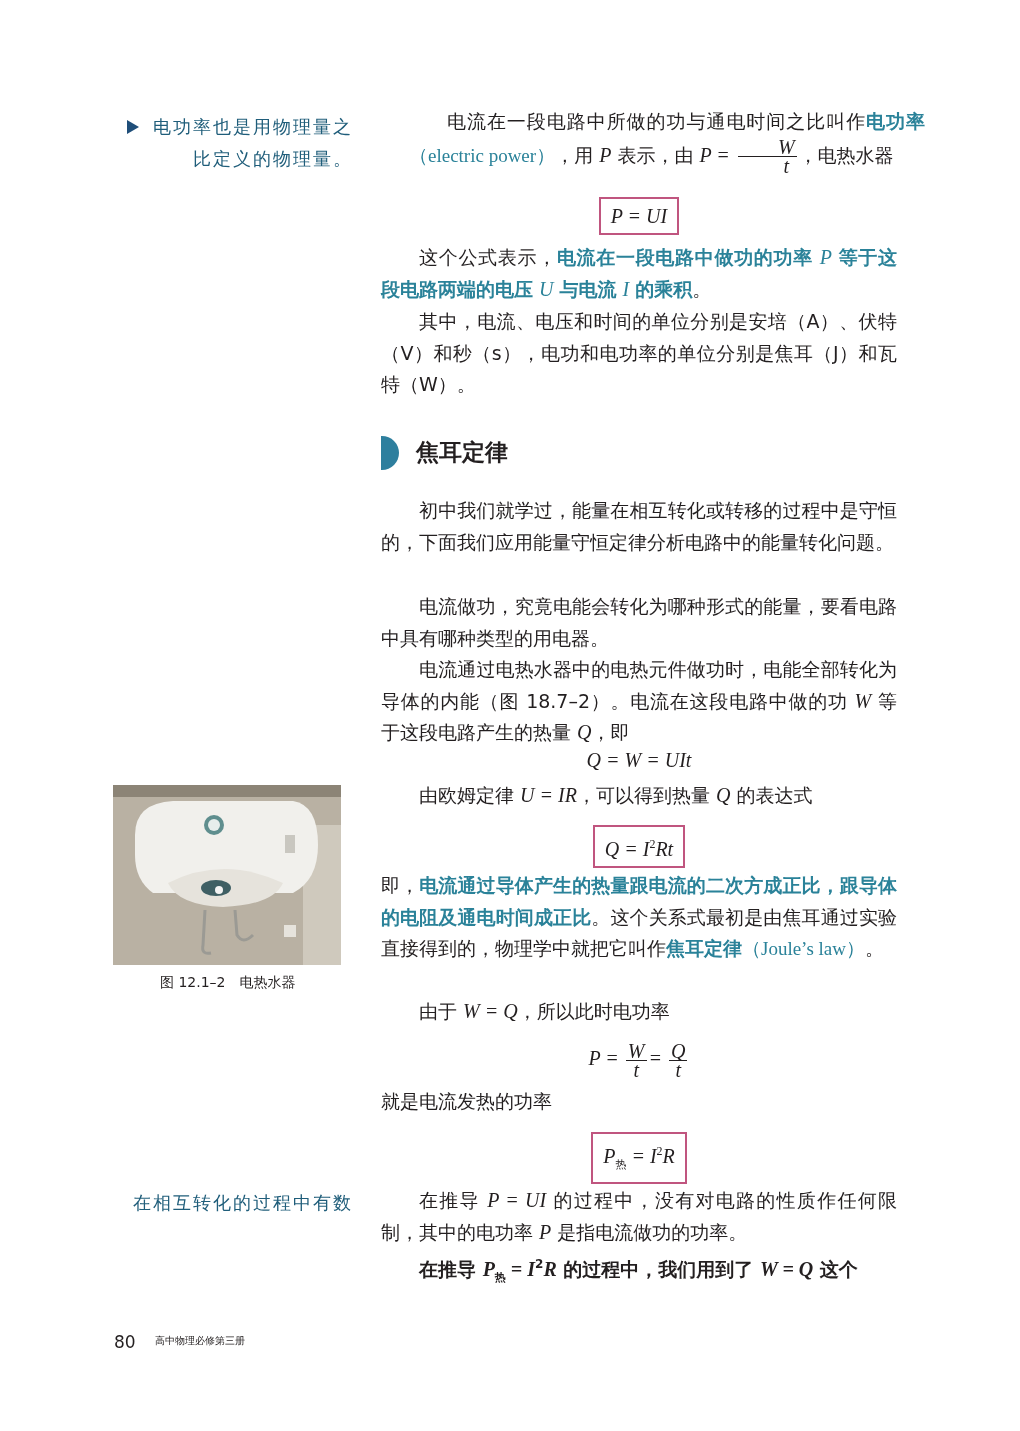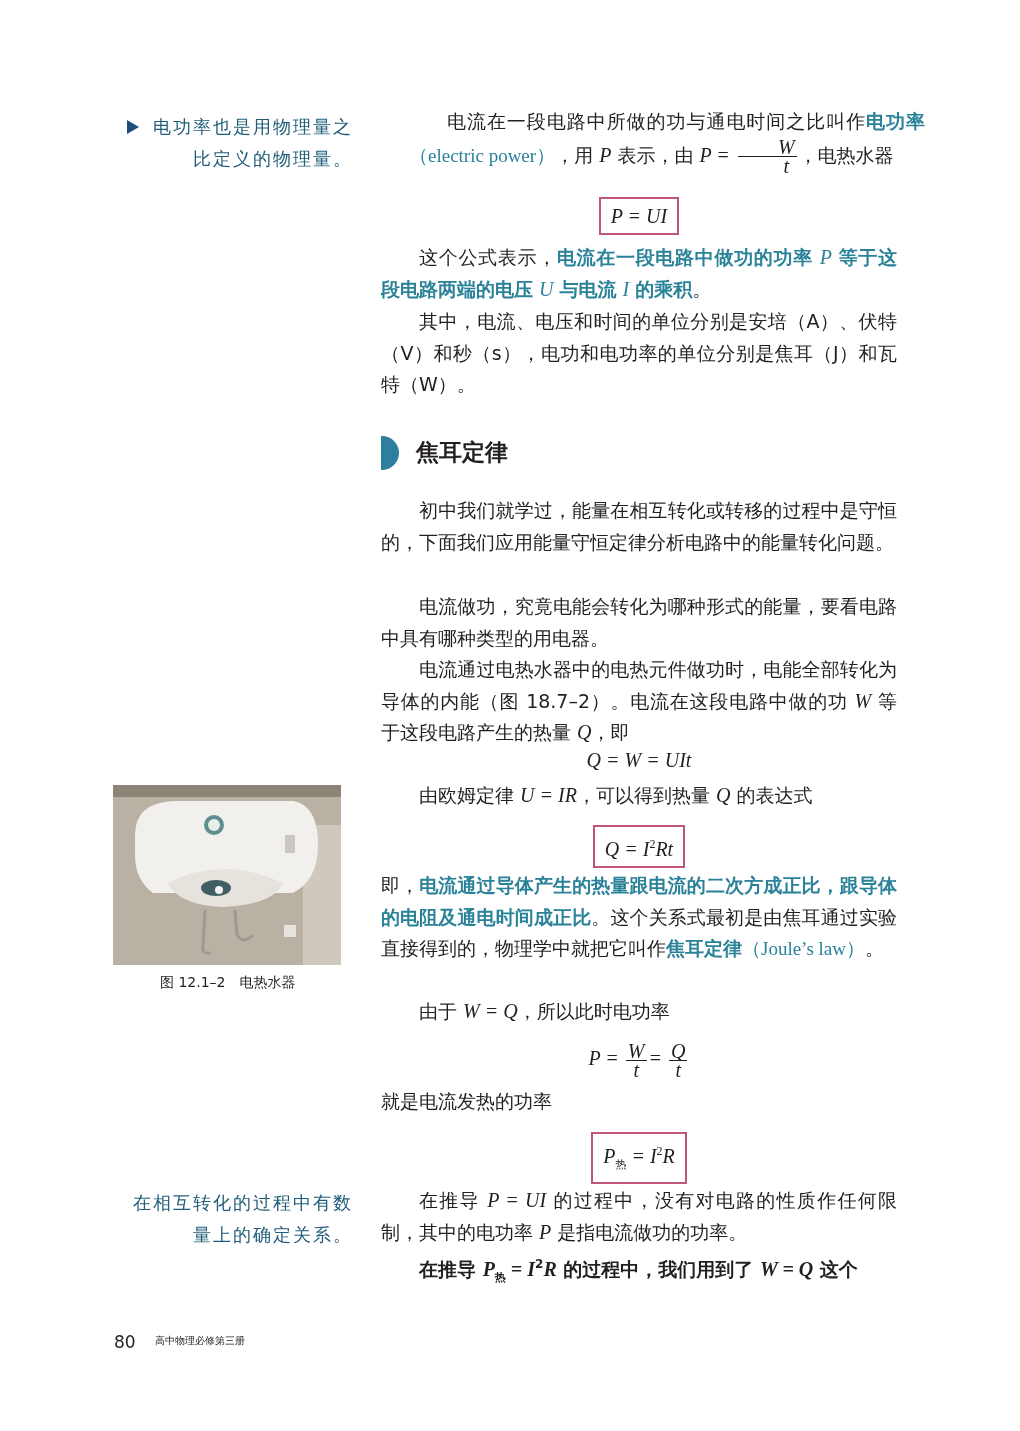--- a/index.html
+++ b/index.html
@@ -123,17 +123,16 @@
     <rect x="172" y="50" width="10" height="18" fill="#c9c7c0"></rect>
     <path d="M92 125 L90 160 Q88 170 98 168" stroke="#9b9a94" stroke-width="3" fill="none"></path>
     <path d="M122 125 L124 150 Q130 160 140 150" stroke="#9b9a94" stroke-width="3" fill="none"></path>
     <rect x="171" y="140" width="12" height="12" fill="#e6e3dc"></rect>
   </svg>
 </div>
 <div class="abs caption" style="left:160px; top:974px;">图 12.1–2　电热水器</div>
 
 <div class="abs side-note" style="left:113px; top:1187px; width:240px;">
   <div>在相互转化的过程中有数</div>
-  <div>量上的确定关系。</div>
 </div>
 
 <div class="abs footer-num" style="left:114px; top:1332px;">80</div>
 <div class="abs footer-title" style="left:155px; top:1334px;">高中物理必修第三册</div>
 
 </body></html>

